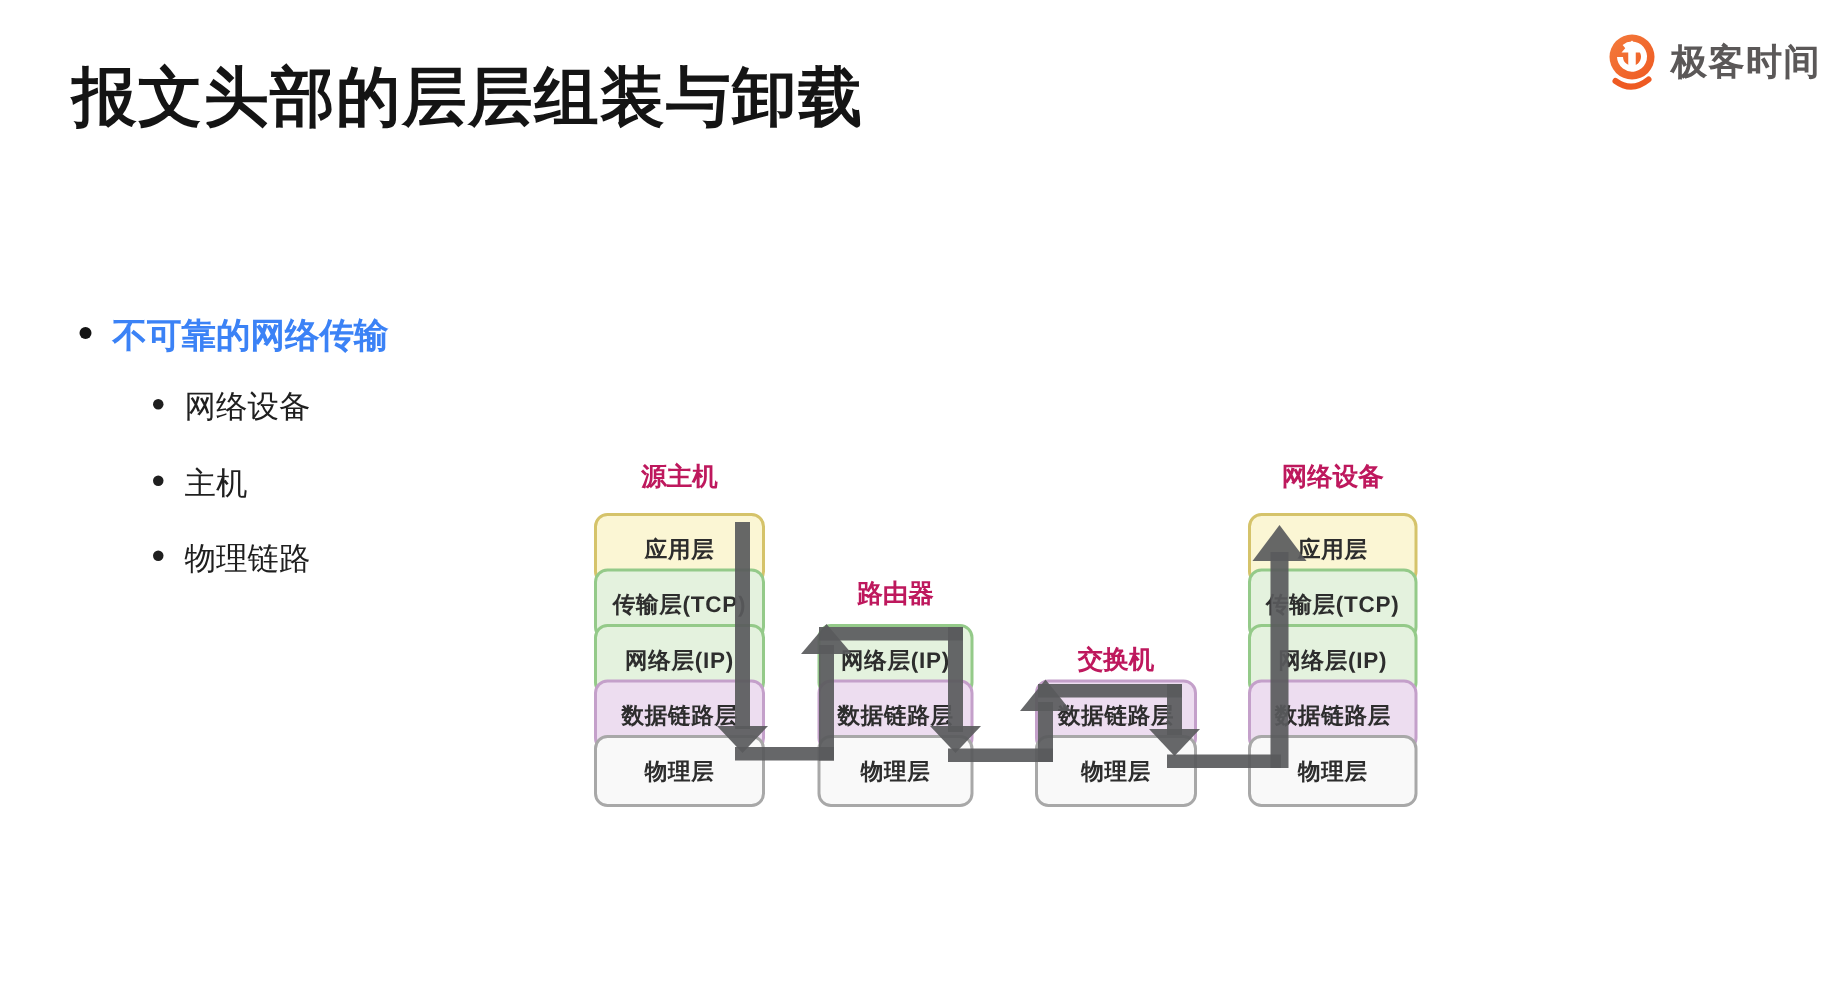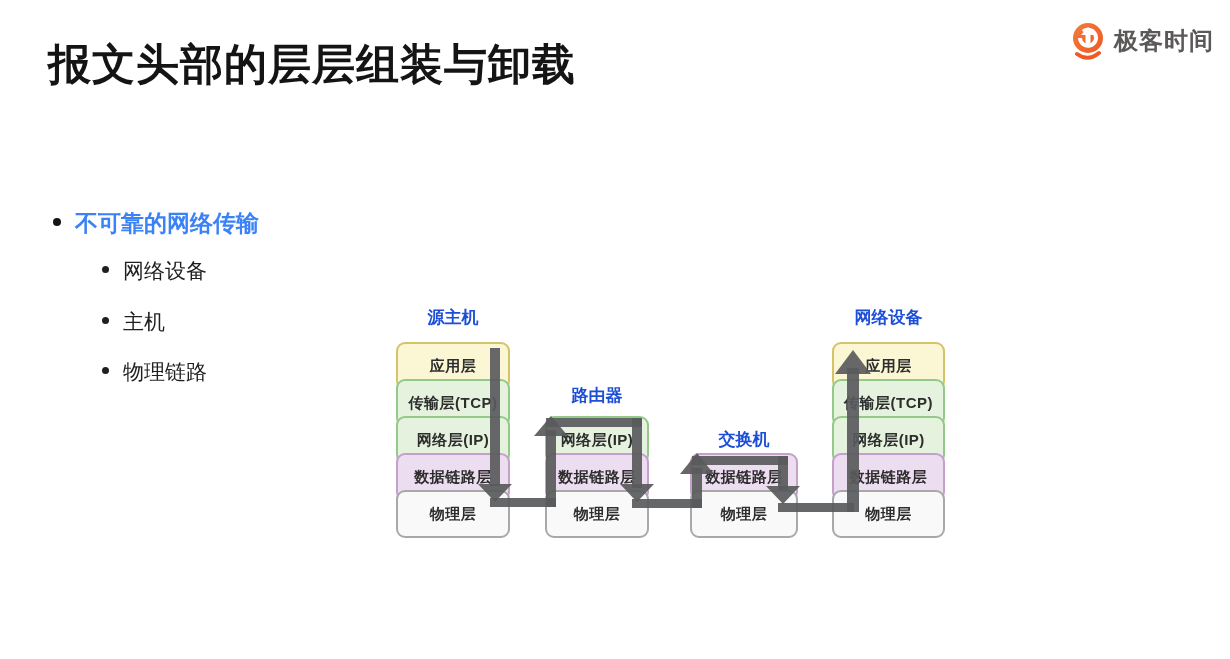--- a/index.html
+++ b/index.html
@@ -19,21 +19,21 @@
 
   
   .b1 { position:absolute; left:53px; top:208px; display:flex; gap:14px;
     font-size:23px; font-weight:700; color:#3b82f6; }
   .b1 .dot { flex:0 0 auto; width:8px; height:8px; border-radius:50%; background:#141414; margin-top:10px; }
   .sub { position:absolute; left:102px; display:flex; gap:14px; font-size:21px; color:#1f1f1f; }
   .sub .dot { flex:0 0 auto; width:7px; height:7px; border-radius:50%; background:#1f1f1f; margin-top:9px; }
 
   
   .diagram { position:absolute; left:385px; top:302px; width:575px; height:245px; }
-  .stack-label { position:absolute; font-size:17px; font-weight:700; color:#1d4ed8;
+  .stack-label { position:absolute; font-size:17px; font-weight:700; color:#be185d;
     text-align:center; white-space:nowrap; }
   .layer-box { position:absolute; height:48px; border-radius:9px; border:2px solid;
     box-sizing:border-box; display:flex; align-items:center; justify-content:center;
     font-size:15px; font-weight:700; color:#2d2d2d; letter-spacing:0.5px; white-space:nowrap; }
   .arrows { position:absolute; left:0; top:0; width:575px; height:245px; z-index:5; pointer-events:none; }
   .arr { opacity:0.92; }
 </style>
 </head>
 <body>
 

